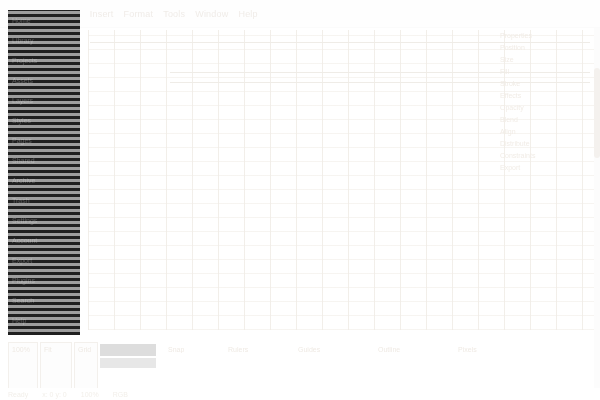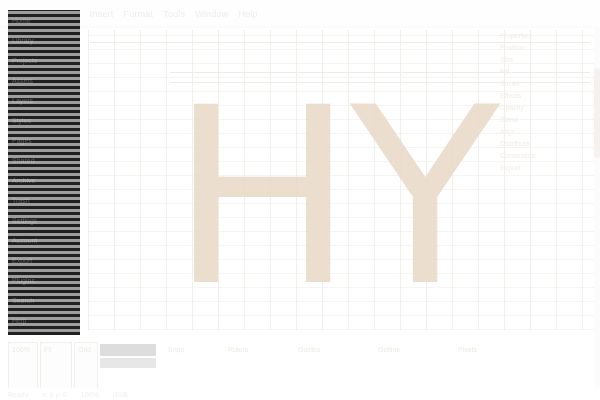--- a/index.html
+++ b/index.html
@@ -250,21 +250,20 @@
     <div class="side-item">Archive</div>
     <div class="side-item">Trash</div>
     <div class="side-item">Settings</div>
     <div class="side-item">Account</div>
     <div class="side-item">Export</div>
     <div class="side-item">Plugins</div>
     <div class="side-item">Search</div>
     <div class="side-item">Help</div>
   </div>
 
-  <div id="logo-mark">HY</div>
 
   <div id="right-col">
     <div class="rc-item">Properties</div>
     <div class="rc-item">Position</div>
     <div class="rc-item">Size</div>
     <div class="rc-item">Fill</div>
     <div class="rc-item">Stroke</div>
     <div class="rc-item">Effects</div>
     <div class="rc-item">Opacity</div>
     <div class="rc-item">Blend</div>

